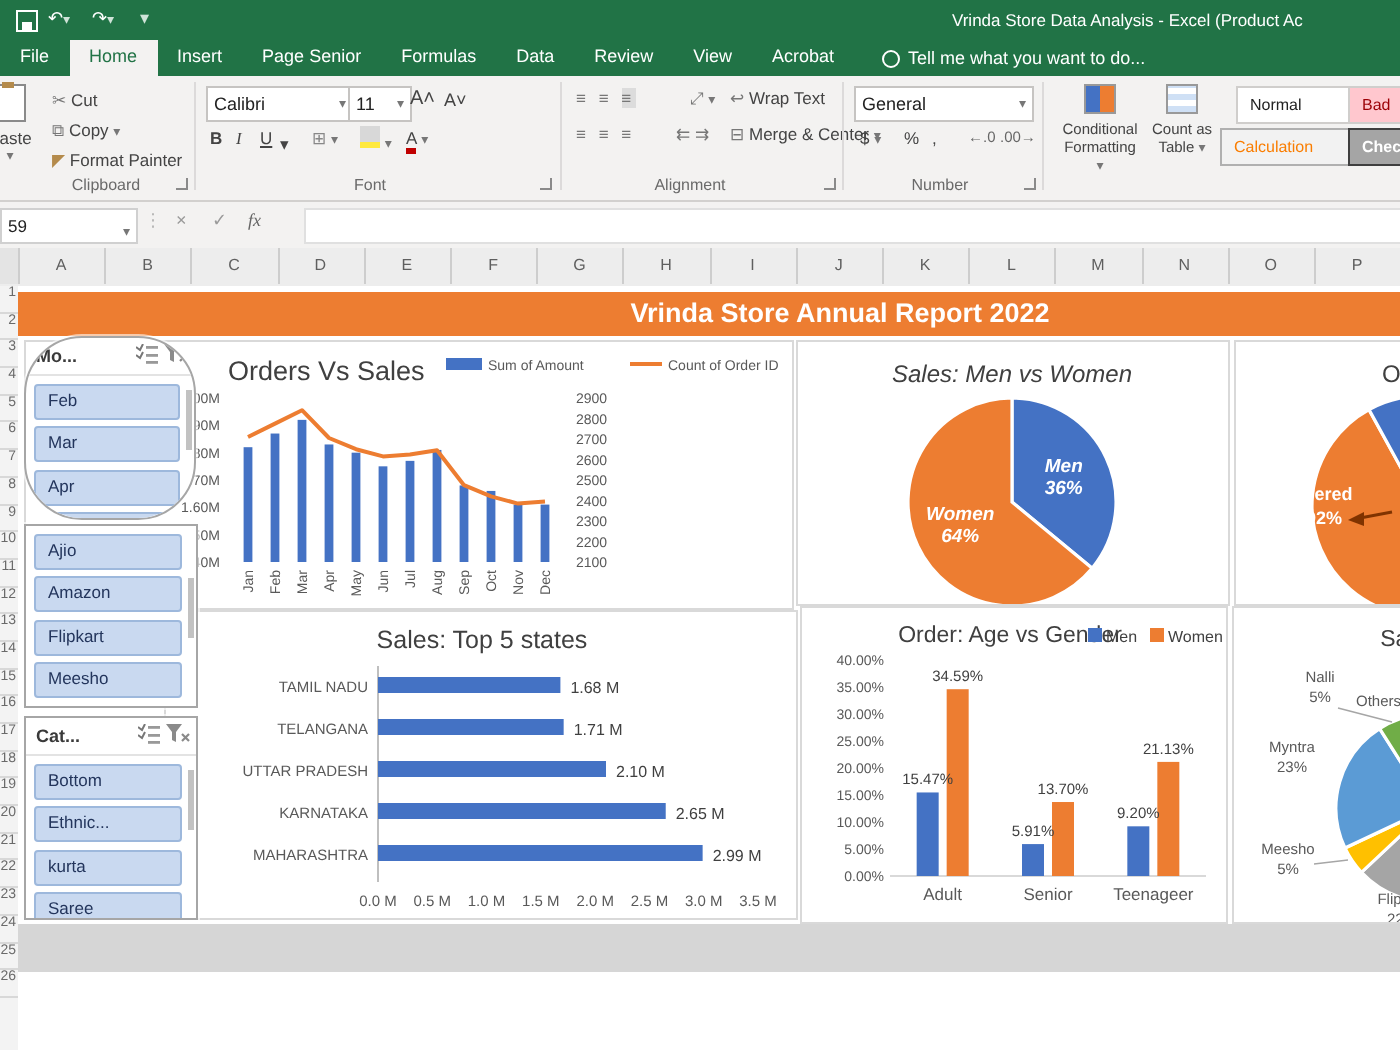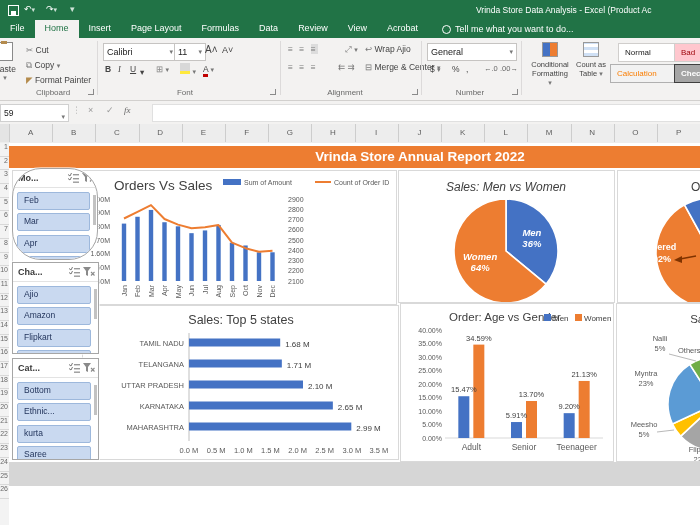--- a/index.html
+++ b/index.html
@@ -70,21 +70,21 @@
   <div class="abs qat" style="left:24px;">↶<span class="carr" style="color:#cfe3d8;">▾</span></div>
   <div class="abs qat" style="left:46px;">↷<span class="carr" style="color:#cfe3d8;">▾</span></div>
   <div class="abs qat" style="left:70px;color:#cfe3d8;">▾</div>
   <div class="abs" id="wintitle">Vrinda Store Data Analysis - Excel (Product Ac</div>
 </div>
 
 <div class="abs" id="tabsrow">
     <div class="rtab">File</div>
     <div class="rtab active">Home</div>
     <div class="rtab">Insert</div>
-    <div class="rtab">Page Layout</div>
+    <div class="rtab">Page Senior</div>
     <div class="rtab">Formulas</div>
     <div class="rtab">Data</div>
     <div class="rtab">Review</div>
     <div class="rtab">View</div>
     <div class="rtab">Acrobat</div>
     <div id="tellme">
       <span class="bulb"></span>
       <span>Tell me what you want to do...</span>
     </div>
   </div>
@@ -121,21 +121,21 @@
   <div class="smallbtn" style="left:180px;top:25px;"><span style="display:inline-block;width:10px;height:8px;background:#d8d8d8;border-bottom:3px solid #ffe93d;"></span> <span class="carr">▾</span></div>
   <div class="smallbtn" style="left:203px;top:26px;"><span style="border-bottom:3px solid #c00000;">A</span> <span class="carr">▾</span></div>
   <div class="glabel" style="left:150px;top:50px;width:70px;">Font</div>
   <div class="launcher" style="left:270px;top:51px;"></div>
   <div class="gsep" style="left:280px;"></div>
 
   <div class="smallbtn" style="left:288px;top:6px;color:#777;letter-spacing:2px;">≡ ≡ <span style="background:#dcdcdc;">≡</span></div>
   <div class="smallbtn" style="left:345px;top:6px;color:#777;">⤢ <span class="carr">▾</span></div>
   <div class="smallbtn" style="left:288px;top:24px;color:#777;letter-spacing:2px;">≡ ≡ ≡</div>
   <div class="smallbtn" style="left:338px;top:24px;color:#777;">⇇ ⇉</div>
-  <div class="smallbtn" style="left:365px;top:6px;"><span style="color:#777;">↩</span> <span>Wrap Ajio</span></div>
+  <div class="smallbtn" style="left:365px;top:6px;"><span style="color:#777;">↩</span> <span>Wrap Text</span></div>
   <div class="smallbtn" style="left:365px;top:24px;"><span style="color:#777;">⊟</span> <span>Merge &amp; Center</span> <span class="carr">▾</span></div>
   <div class="glabel" style="left:310px;top:50px;width:70px;">Alignment</div>
   <div class="launcher" style="left:412px;top:51px;"></div>
   <div class="gsep" style="left:421px;"></div>
 
   <div class="combob" style="left:427px;top:5px;width:82px;height:14px;">
       <span>General</span>
       <span class="carr">▾</span>
     </div>
   <div class="smallbtn" style="left:430px;top:26px;"><span>$</span> <span class="carr">▾</span></div>
@@ -399,34 +399,20 @@
               <path d="M8 5 L11.5 8.5 M11.5 5 L8 8.5" stroke="#8a8a8a" stroke-width="1.1"></path>
             </svg></span>
         </div>
         <div class="slitem">Feb</div>
         <div class="slitem">Mar</div>
         <div class="slitem">Apr</div>
         <div class="slitem">May</div>
         <div class="slthumb"></div>
       </div>
     <div class="slicer" style="left:3px;top:119px;width:85px;height:90px;">
-        <div class="slhead">
-          <div class="sltitle">Cha...</div>
-          <span class="slicon"><svg width="11" height="10" viewBox="0 0 11 10">
-              <path d="M0 1.5 L2 3 L3.5 0" stroke="#777" fill="none"></path>
-              <rect x="5" y="1" width="6" height="1.4" fill="#999"></rect>
-              <path d="M0 5.5 L2 7 L3.5 4" stroke="#777" fill="none"></path>
-              <rect x="5" y="5" width="6" height="1.4" fill="#999"></rect>
-              <rect x="5" y="8.5" width="6" height="1.4" fill="#999"></rect>
-            </svg></span>
-          <span class="slicon"><svg width="12" height="10" viewBox="0 0 12 10">
-              <path d="M0 0 H8 L5 4 V9 L3 8 V4 Z" fill="#8a8a8a"></path>
-              <path d="M8 5 L11.5 8.5 M11.5 5 L8 8.5" stroke="#8a8a8a" stroke-width="1.1"></path>
-            </svg></span>
-        </div>
         <div class="slitem">Ajio</div>
         <div class="slitem">Amazon</div>
         <div class="slitem">Flipkart</div>
         <div class="slitem">Meesho</div>
         <div class="slthumb"></div>
       </div>
     <div class="slicer" style="left:3px;top:215px;width:85px;height:100px;">
         <div class="slhead">
           <div class="sltitle">Cat...</div>
           <span class="slicon"><svg width="11" height="10" viewBox="0 0 11 10">

